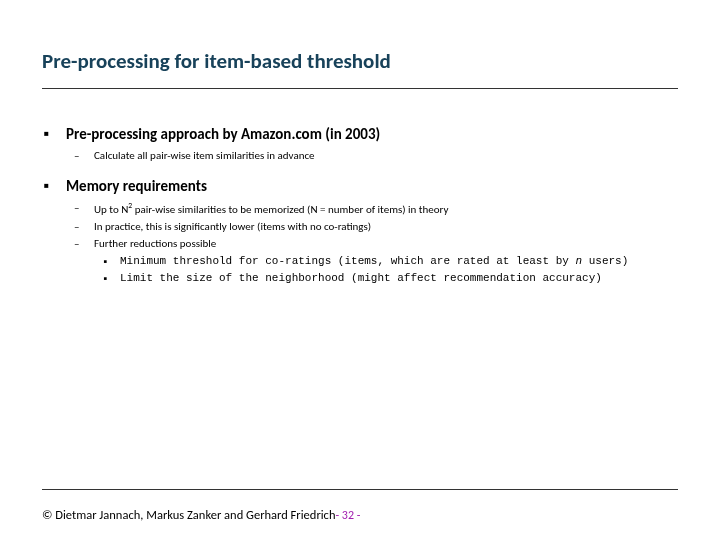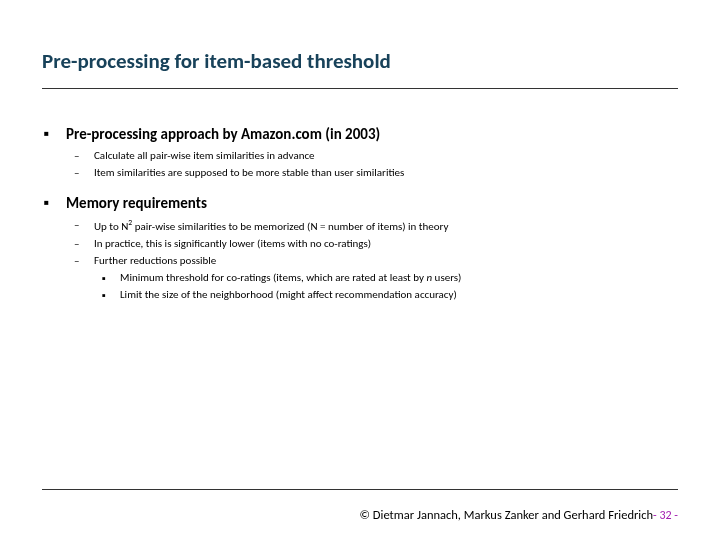--- a/index.html
+++ b/index.html
@@ -58,20 +58,21 @@
   ul.sub > li::before {
     content: "–";
     position: absolute;
     left: -20px;
     top: 0;
   }
   ul.subsub {
     list-style: none;
     padding-left: 26px;
     margin-top: 3px;
+    font-family: Liberation Mono, monospace;
   }
   ul.subsub > li {
     position: relative;
     margin-bottom: 3px;
     line-height: 1.28;
   }
   ul.subsub > li::before {
     content: "▪";
     position: absolute;
     left: -18px;
@@ -87,42 +88,41 @@
     bottom: 50px;
     border-top: 1.5px solid #333;
   }
   .footer {
     position: absolute;
     left: 42px;
     right: 42px;
     bottom: 18px;
     font-size: 12.5px;
     display: flex;
-    justify-content: flex-end;
+    justify-content: flex-start;
     align-items: flex-end;
   }
   .pagenum {
     color: #a21caf;
     font-size: 12px;
   }
   .italic { font-style: italic; }
 </style>
 </head>
 <body>
 
 <div class="title">Pre-processing for item-based threshold</div>
 <hr class="hr">
 
 <div class="content">
   <ul class="top">
     <li>
       <span>Pre-processing approach by Amazon.com (in 2003)</span>
       <ul class="sub">
         <li>Calculate all pair-wise item similarities in advance</li>
-        <li>Item similarities are supposed to be more stable than user similarities</li>
       </ul>
     </li>
     <li>
       <span>Memory requirements</span>
       <ul class="sub">
         <li>
           <span>Up to N</span><sup>2</sup><span> pair-wise similarities to be memorized (N = number of items) in theory</span>
         </li>
         <li>In practice, this is significantly lower (items with no co-ratings)</li>
         <li>

